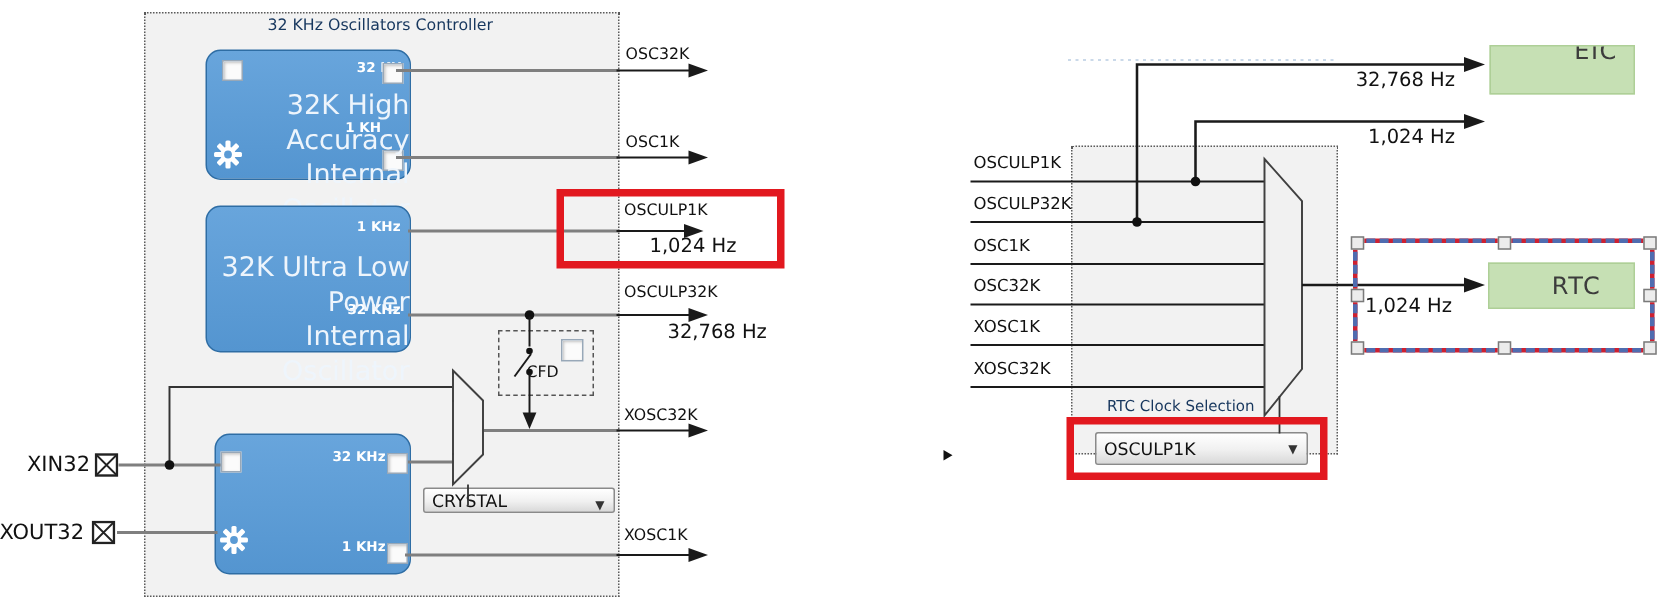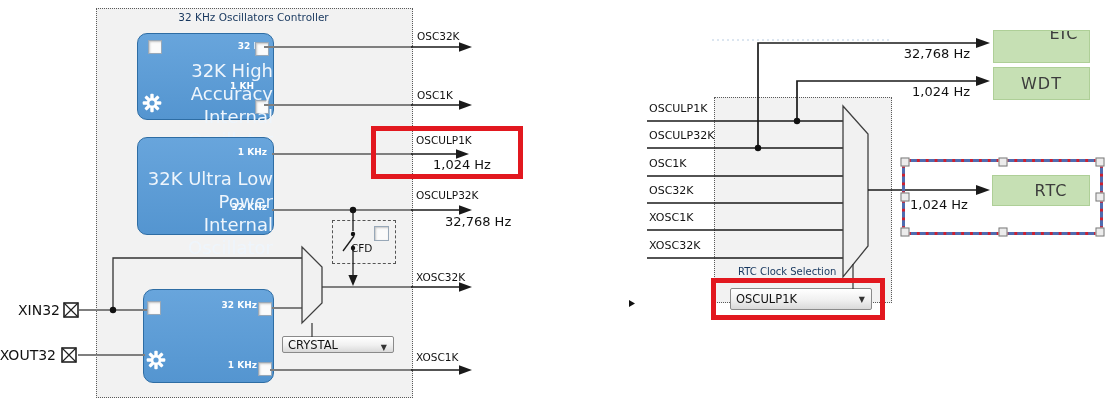--- a/index.html
+++ b/index.html
@@ -108,21 +108,21 @@
         <rect x="1" y="1" width="14" height="14" fill="#fff" stroke="#222" stroke-width="1.6"></rect>
         <path d="M1,1 L15,15 M15,1 L1,15" stroke="#222" stroke-width="1.2" fill="none"></path>
       </svg>
   </div>
 
   <div class="cfd-box" style="left:332px;top:220px;width:62px;height:42px;">
     <div class="cb" style="left:41px;top:5px;width:13px;height:13px;"></div>
     <div class="abs" style="left:18px;top:21px;font-size:10.5px;">CFD</div>
   </div>
 
-  <div class="dropdown" style="left:282px;top:336px;width:112px;height:17px;align-items:flex-end;">
+  <div class="dropdown" style="left:282px;top:325px;width:128px;height:17px;align-items:flex-end;">
     <span>CRYSTAL</span>
     <span class="dd-arrow">▼</span>
   </div>
 
   <div class="outlab" style="left:417px;top:30px;">OSC32K</div>
   <div class="outlab" style="left:417px;top:89px;">OSC1K</div>
   <div class="outlab" style="left:416px;top:134px;">OSCULP1K</div>
   <div class="freq" style="left:433px;top:157px;">1,024 Hz</div>
   <div class="outlab" style="left:416px;top:189px;">OSCULP32K</div>
   <div class="freq" style="left:445px;top:214px;">32,768 Hz</div>
@@ -134,23 +134,20 @@
 
   <div class="inlab" style="left:649px;top:102px;">OSCULP1K</div>
   <div class="inlab" style="left:649px;top:129px;">OSCULP32K</div>
   <div class="inlab" style="left:649px;top:157px;">OSC1K</div>
   <div class="inlab" style="left:649px;top:184px;">OSC32K</div>
   <div class="inlab" style="left:649px;top:211px;">XOSC1K</div>
   <div class="inlab" style="left:649px;top:239px;">XOSC32K</div>
 
   <div class="green-box" style="left:993px;top:30px;width:95px;height:31px;">
     <span style="margin-top:-7px;padding-left:45px;">EIC</span>
-  </div>
-  <div class="green-box" style="left:993px;top:67px;width:95px;height:31px;">
-    <span style="margin-top:6px;">WDT</span>
   </div>
   <div class="green-box" style="left:992px;top:175px;width:96px;height:29px;">
     <span style="margin-top:5px;padding-left:20px;">RTC</span>
   </div>
 
   <div class="freq" style="left:856px;top:46px;width:114px;text-align:right;">32,768 Hz</div>
   <div class="freq" style="left:856px;top:84px;width:114px;text-align:right;">1,024 Hz</div>
   <div class="freq" style="left:910px;top:197px;">1,024 Hz</div>
 
   <div class="dropdown" style="left:730px;top:288px;width:142px;height:22px;">

